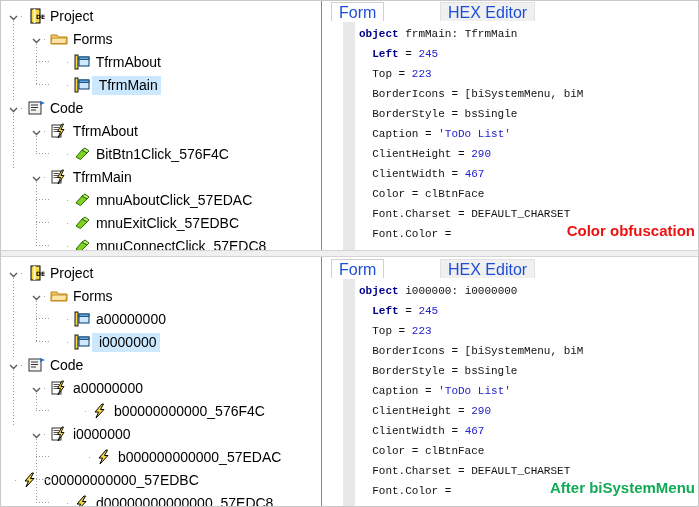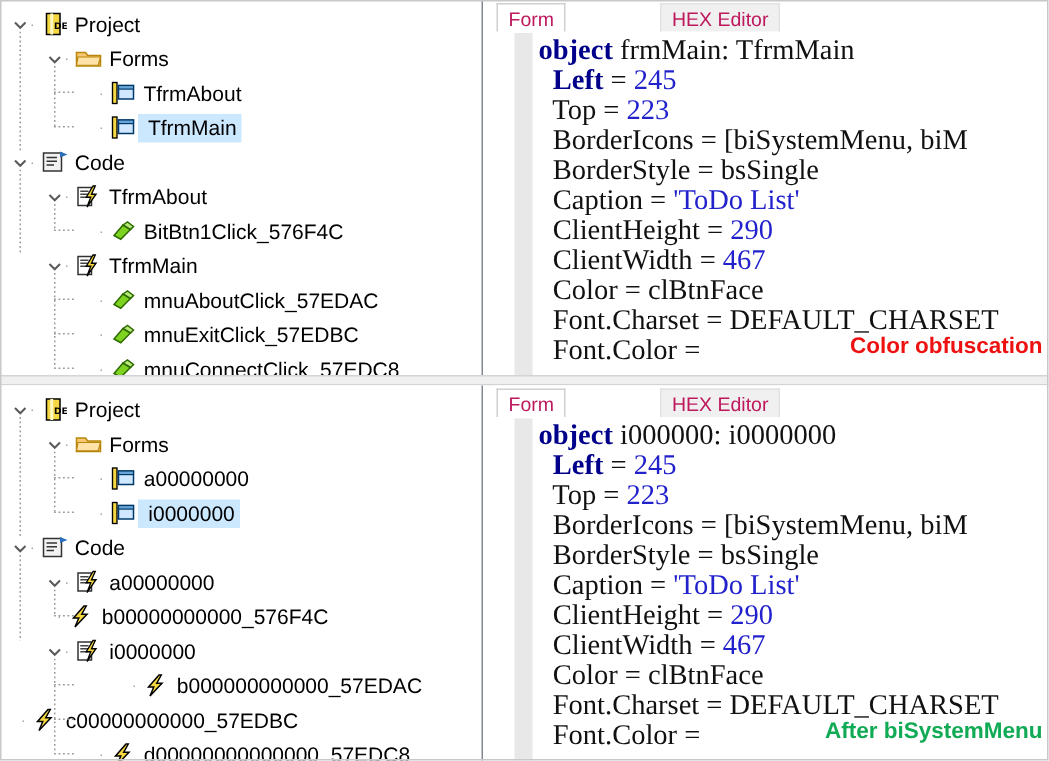--- a/index.html
+++ b/index.html
@@ -37,31 +37,31 @@
   .vline{position:absolute;width:1px;background-image:linear-gradient(#9a9a9a 50%, transparent 0);
          background-size:1px 3px;}
   .hline{position:absolute;height:1px;background-image:linear-gradient(to right,#9a9a9a 50%, transparent 0);
          background-size:3px 1px;}
 
   
   .code-panel{position:absolute;left:329px;top:0;width:370px;height:250px;
       background:#ffffff;overflow:hidden;}
   .tabstrip{position:relative;height:22px;background:#ffffff;}
   .tabstrip:after{content:"";position:absolute;left:0;right:0;bottom:0;height:1px;background:#ffffff;}
-  .tab{position:absolute;top:2px;height:20px;line-height:19px;font-size:13px;
-       padding:0 7px;box-sizing:border-box;color:#be185d;background:#ffffff;}
+  .tab{position:absolute;top:2px;height:20px;line-height:19px;font-size:16px;
+       padding:0 7px;box-sizing:border-box;color:#1d4ed8;background:#ffffff;}
   .tab.active{left:2px;border:1px solid #d0d0d0;border-bottom:none;background:#ffffff;}
   .tab.inactive{left:67px;background:#f0f0f0;border:1px solid #e2e2e2;border-bottom:none;margin-left:44px;}
 
   .editor{position:absolute;left:0;top:22px;right:0;bottom:0;background:#ffffff;}
   .gutter{position:absolute;left:14px;top:0;width:12px;bottom:0;background:#e8e8e8;}
   .gutter-edge{position:absolute;left:12px;top:0;width:2px;bottom:0;background:#ffffff;}
   .codelines{position:absolute;left:30px;top:2px;right:0;bottom:0;
-      font-family:Liberation Serif, serif;
-      font-size:19px;line-height:20px;white-space:pre;}
+      font-family:Liberation Mono, monospace;
+      font-size:11px;line-height:20px;white-space:pre;}
   .ln{height:20px;}
   .kw{color:#00008B;font-weight:bold;}
   .val{color:#2222CC;}
   .plain{color:#111;}
 
   .annot{position:absolute;font-family:"Liberation Sans",sans-serif;
          font-weight:bold;font-size:15px;}
   .annot.before{color:#ee1111;right:4px;top:222px;}
   .annot.after{color:#11aa55;right:4px;top:222px;}
 
@@ -206,21 +206,21 @@
               </svg></span><span class="lbl"> Code</span></div>
           <div class="node" style="padding-left: 29px;"><span class="chev"><svg width="11" height="11" viewBox="0 0 11 11" style="vertical-align:middle">
                 <path d="M2 4 L5.5 7.5 L9 4" fill="none" stroke="#5a5a5a" stroke-width="1.4"></path>
               </svg></span><span class="dotted">·</span><span class="icon"><svg width="19" height="16" viewBox="0 0 19 16">
                 <rect x="2" y="2" width="9" height="12" fill="#fff" stroke="#333" stroke-width="1"></rect>
                 <line x1="3.5" y1="4.5" x2="9" y2="4.5" stroke="#444" stroke-width="0.9"></line>
                 <line x1="3.5" y1="6.5" x2="9" y2="6.5" stroke="#444" stroke-width="0.9"></line>
                 <line x1="3.5" y1="8.5" x2="9" y2="8.5" stroke="#444" stroke-width="0.9"></line>
                 <path d="M12 1 L7.5 8.5 L10.5 8.5 L8 15 L14 6.5 L11 6.5 L13.5 1 Z" fill="#f5d742" stroke="#000" stroke-width="0.9"></path>
               </svg></span><span class="lbl"> a00000000</span></div>
-          <div class="node" style="padding-left: 24px;"><span class="chev"></span><span class="dotted">·</span><span class="icon"><svg width="19" height="16" viewBox="0 0 19 16">
+          <div class="node" style="padding-left: 70px;"><span class="chev"></span><span class="dotted">·</span><span class="icon"><svg width="19" height="16" viewBox="0 0 19 16">
                 <path d="M11 1 L4 9 L7.5 9 L5 15 L13 6.5 L9.5 6.5 L12.5 1 Z" fill="#f5d742" stroke="#000" stroke-width="1"></path>
               </svg></span><span class="lbl"> b00000000000_576F4C</span></div>
           <div class="node" style="padding-left: 29px;"><span class="chev"><svg width="11" height="11" viewBox="0 0 11 11" style="vertical-align:middle">
                 <path d="M2 4 L5.5 7.5 L9 4" fill="none" stroke="#5a5a5a" stroke-width="1.4"></path>
               </svg></span><span class="dotted">·</span><span class="icon"><svg width="19" height="16" viewBox="0 0 19 16">
                 <rect x="2" y="2" width="9" height="12" fill="#fff" stroke="#333" stroke-width="1"></rect>
                 <line x1="3.5" y1="4.5" x2="9" y2="4.5" stroke="#444" stroke-width="0.9"></line>
                 <line x1="3.5" y1="6.5" x2="9" y2="6.5" stroke="#444" stroke-width="0.9"></line>
                 <line x1="3.5" y1="8.5" x2="9" y2="8.5" stroke="#444" stroke-width="0.9"></line>
                 <path d="M12 1 L7.5 8.5 L10.5 8.5 L8 15 L14 6.5 L11 6.5 L13.5 1 Z" fill="#f5d742" stroke="#000" stroke-width="0.9"></path>

